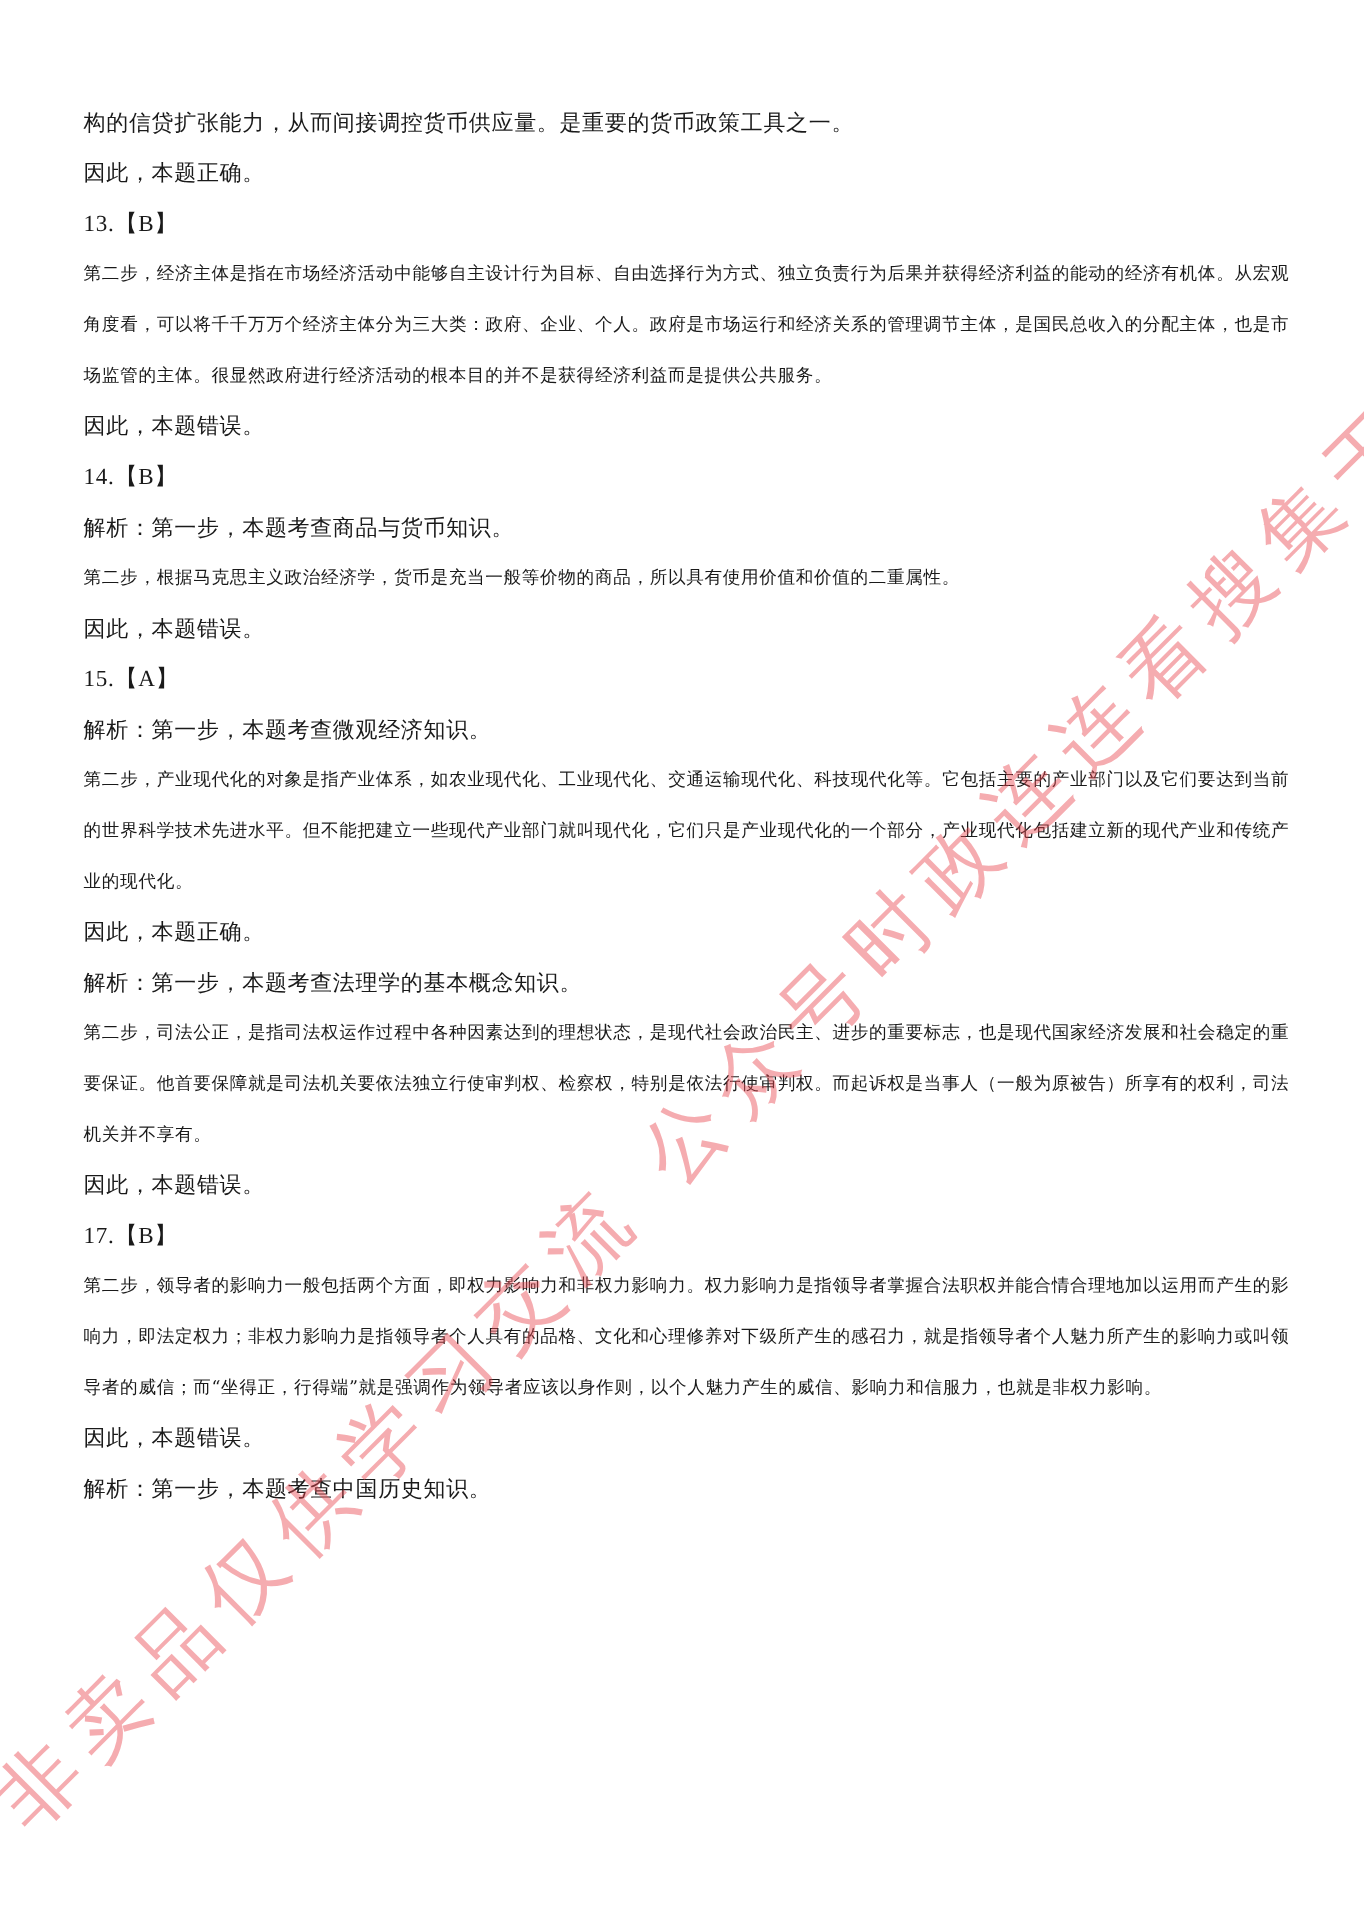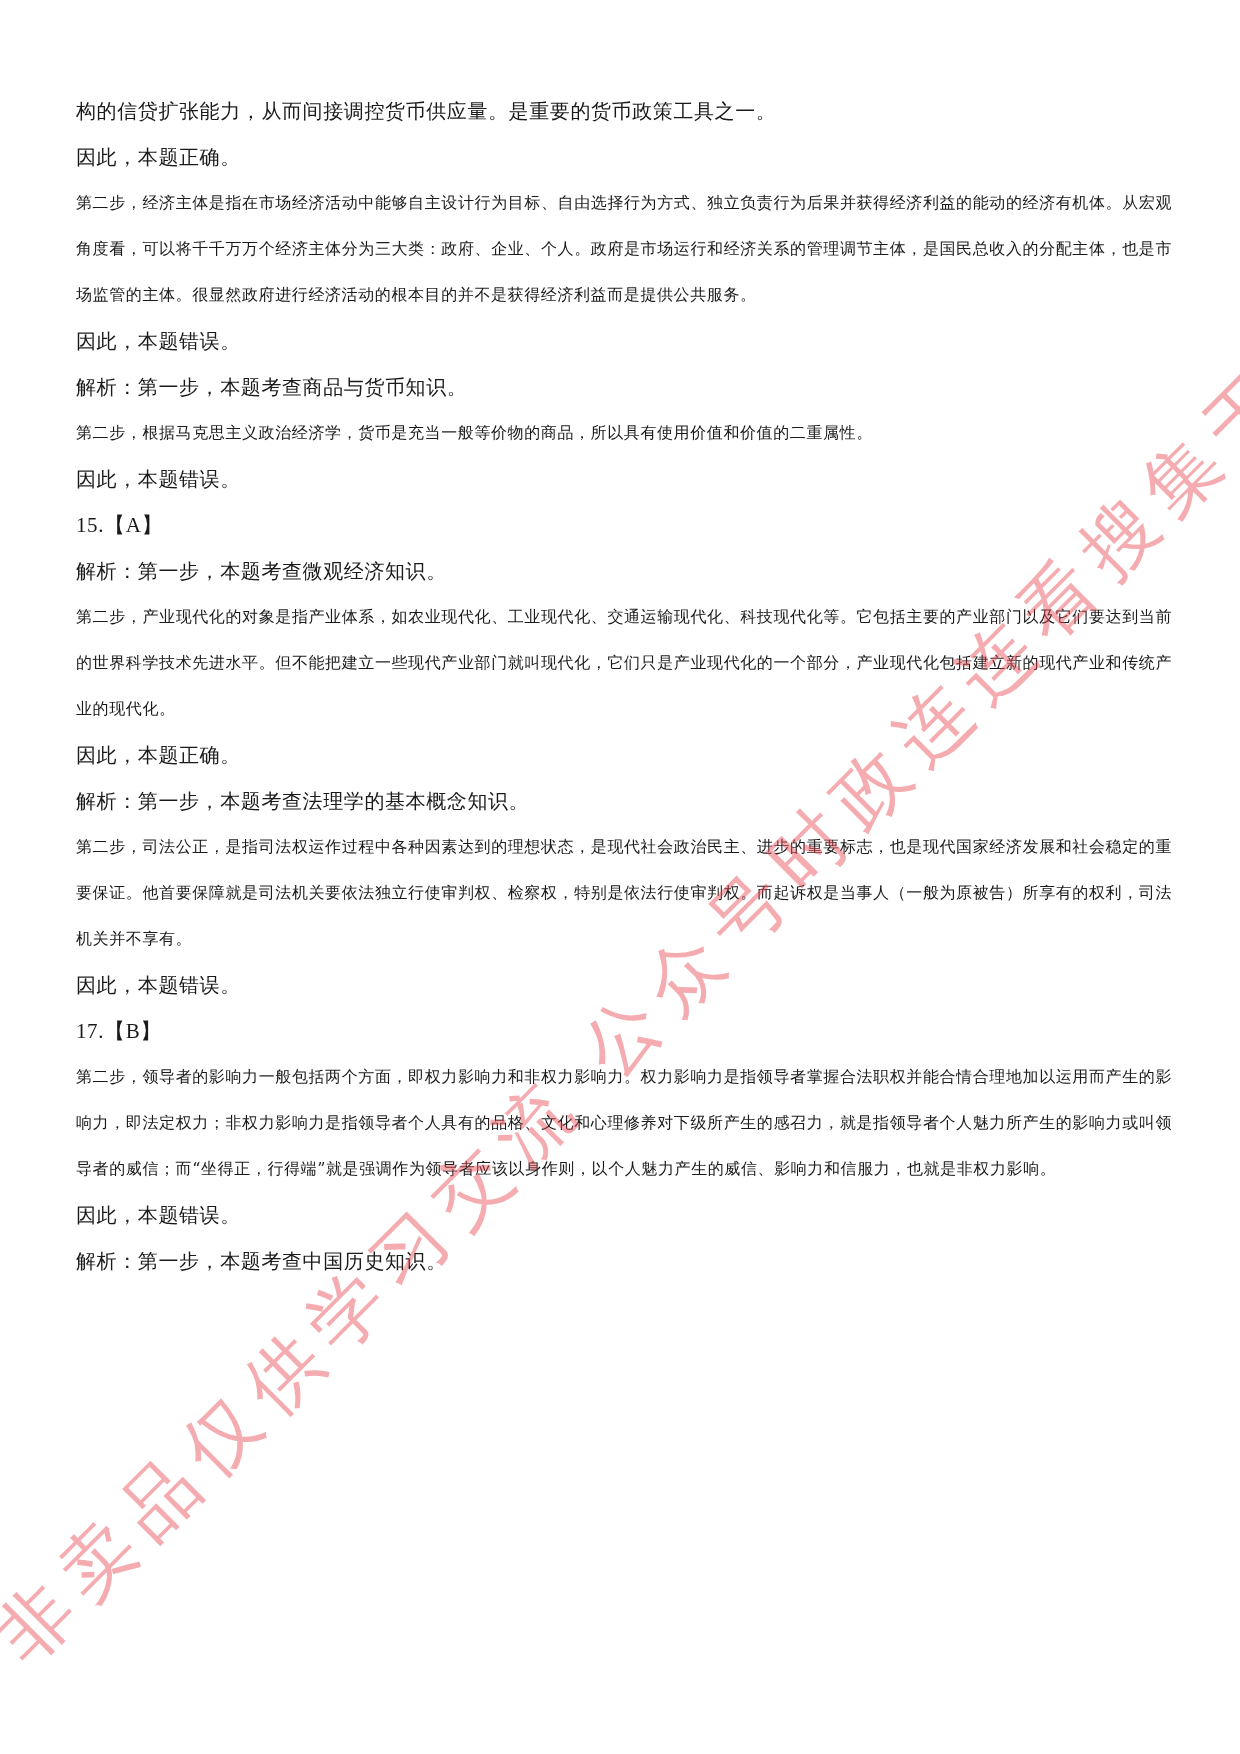--- a/index.html
+++ b/index.html
@@ -67,23 +67,25 @@
 </style>
 </head>
 <body>
 
 <div class="page">
 
   <div class="content">
     <div class="line">构的信贷扩张能力，从而间接调控货币供应量。是重要的货币政策工具之一。</div>
     <div class="line">因此，本题正确。</div>
 
+    <div class="line qnum">13.【B】</div>
     <div class="para">第二步，经济主体是指在市场经济活动中能够自主设计行为目标、自由选择行为方式、独立负责行为后果并获得经济利益的能动的经济有机体。从宏观角度看，可以将千千万万个经济主体分为三大类：政府、企业、个人。政府是市场运行和经济关系的管理调节主体，是国民总收入的分配主体，也是市场监管的主体。很显然政府进行经济活动的根本目的并不是获得经济利益而是提供公共服务。</div>
     <div class="line">因此，本题错误。</div>
 
+    <div class="line qnum">14.【B】</div>
     <div class="line">解析：第一步，本题考查商品与货币知识。</div>
     <div class="para">第二步，根据马克思主义政治经济学，货币是充当一般等价物的商品，所以具有使用价值和价值的二重属性。</div>
     <div class="line">因此，本题错误。</div>
 
     <div class="line qnum">15.【A】</div>
     <div class="line">解析：第一步，本题考查微观经济知识。</div>
     <div class="para">第二步，产业现代化的对象是指产业体系，如农业现代化、工业现代化、交通运输现代化、科技现代化等。它包括主要的产业部门以及它们要达到当前的世界科学技术先进水平。但不能把建立一些现代产业部门就叫现代化，它们只是产业现代化的一个部分，产业现代化包括建立新的现代产业和传统产业的现代化。</div>
     <div class="line">因此，本题正确。</div>
 
     <div class="line">解析：第一步，本题考查法理学的基本概念知识。</div>

